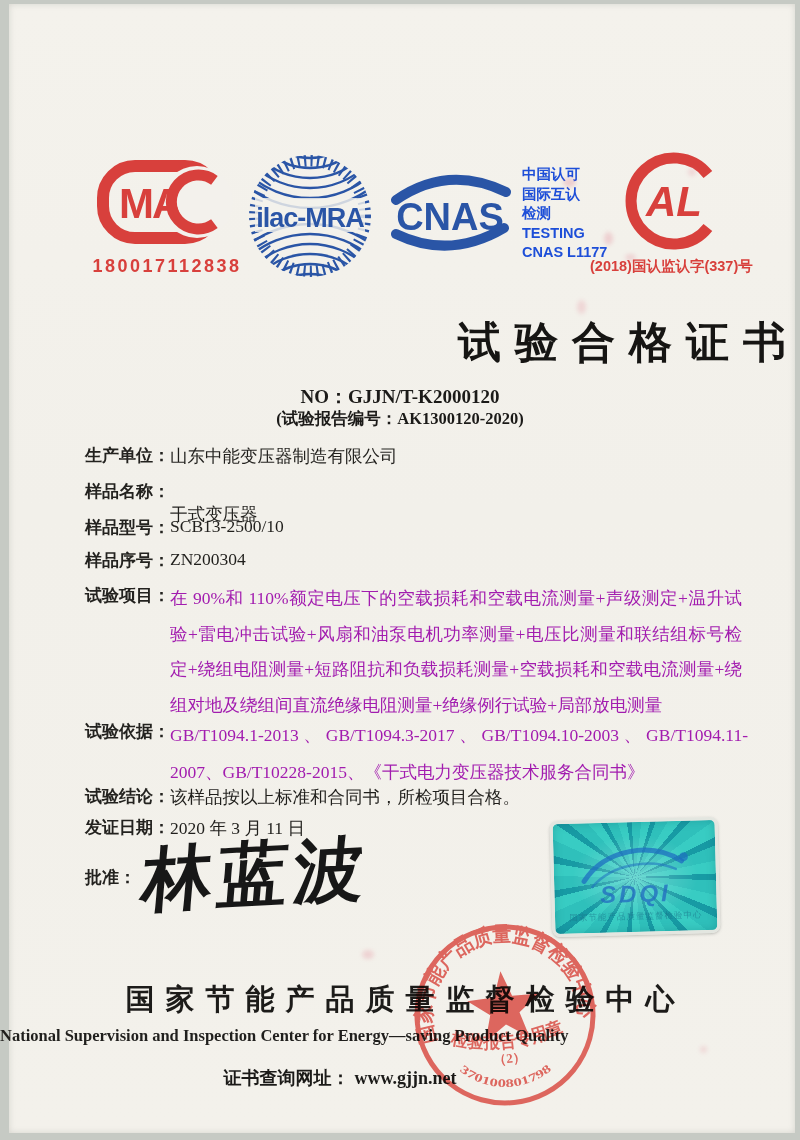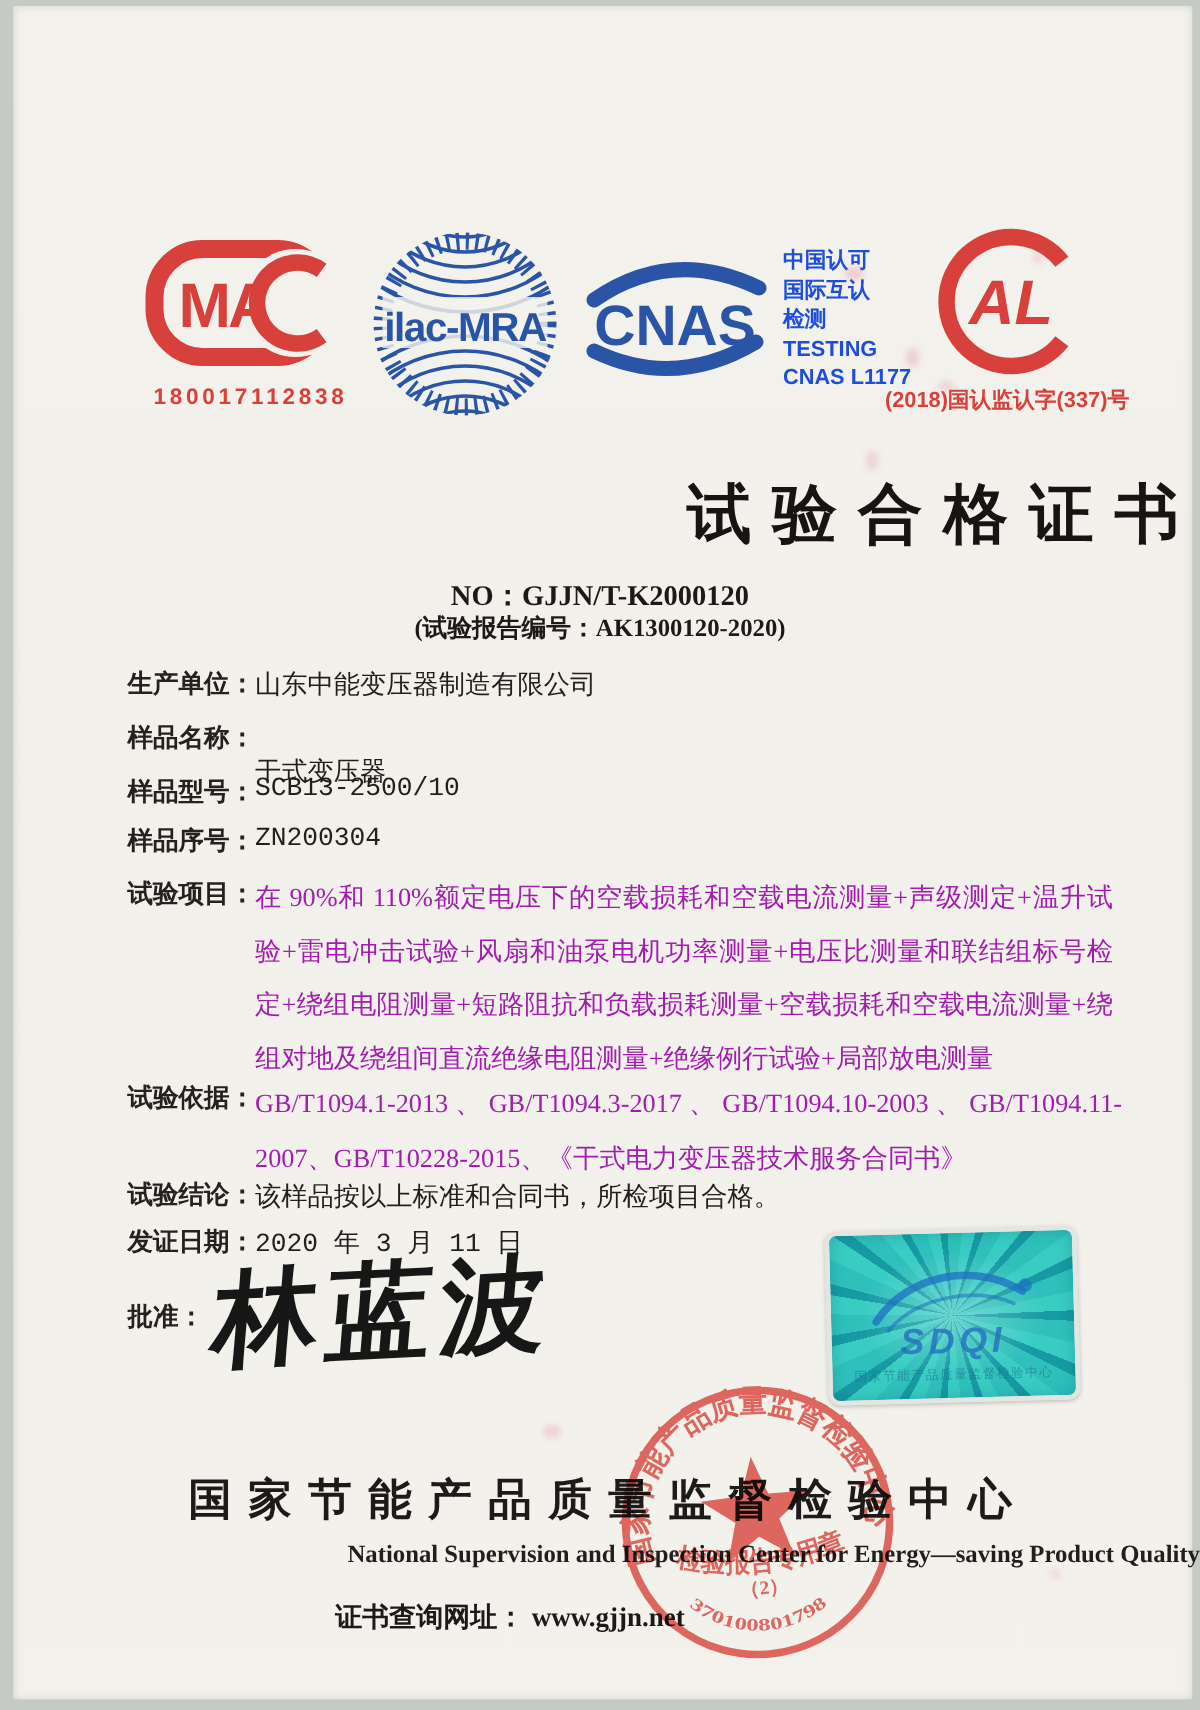--- a/index.html
+++ b/index.html
@@ -7,36 +7,36 @@
        font-family:"Liberation Serif","DejaVu Serif",serif;}
   .scan{position:relative;width:800px;height:1140px;}
   .paper{position:absolute;left:9px;top:4px;right:5px;bottom:7px;
          background:linear-gradient(180deg,#f4f2ec 0%,#f2f0ea 45%,#f3f1eb 100%);
          box-shadow:inset 0 0 6px rgba(120,125,115,.25);}
   .abs{position:absolute;}
   .serif{font-family:"Liberation Serif","DejaVu Serif",serif;}
   .sans{font-family:"Liberation Sans","DejaVu Sans",sans-serif;}
 
   
-  .cma-num{left:92px;top:256px;width:150px;text-align:center;font-size:15px;
+  .cma-num{left:92px;top:256px;width:150px;text-align:center;font-size:18px;
            letter-spacing:2.5px;color:#d8403c;font-weight:bold;}
   .cnas-lines{left:522px;top:165px;font-size:14.5px;line-height:19.5px;
               color:#1d4ed8;font-weight:bold;}
   .cal-caption{left:590px;top:257px;font-size:14.5px;color:#d8403c;font-weight:bold;}
 
   
   .title{left:0;top:314px;width:800px;text-align:right;font-size:43px;font-weight:bold;
          letter-spacing:14px;padding-left:14px;box-sizing:border-box;color:#161513;}
   .certno{left:0;top:384px;width:800px;text-align:center;font-size:19px;font-weight:bold;color:#1b1a18;}
   .repno{left:0;top:408px;width:800px;text-align:center;font-size:16.5px;font-weight:bold;color:#1b1a18;}
 
   
   .flabel{position:absolute;left:85px;font-size:17px;font-weight:bold;color:#23221f;
           font-family:"Liberation Sans","DejaVu Sans",sans-serif;}
-  .fvalue{position:absolute;left:170px;font-size:17.5px;color:#201f1c;font-family:Liberation Mono, monospace;}
+  .fvalue{position:absolute;left:170px;font-size:17.5px;color:#201f1c;}
   .fpara{position:absolute;left:170px;font-size:17.5px;color:#a21caf;text-align:justify;}
 
   .sig{left:142px;top:828px;font-size:70px;font-weight:bold;color:#171717;
        transform:rotate(-3deg) skewX(-8deg);letter-spacing:6px;}
 
   
   .holo{left:551px;top:819px;width:168px;height:116px;border-radius:8px;
         border:3px solid #e3e6e0;box-sizing:border-box;transform:rotate(-1.5deg);
         background:
           radial-gradient(ellipse at 50% 50%,rgba(255,255,255,.28) 0%,rgba(255,255,255,0) 55%),
@@ -47,21 +47,21 @@
   .holo svg{position:absolute;left:0;top:0;}
 
   
   .stamp{left:393px;top:903px;width:224px;height:224px;color:#e4524b;opacity:.85;
          mix-blend-mode:multiply;transform:rotate(-6deg);}
 
   
   .org-cn{left:0;top:980px;width:800px;text-align:center;font-size:29px;font-weight:bold;
           letter-spacing:11px;padding-left:11px;box-sizing:border-box;color:#1c1b19;
           font-family:"Liberation Sans","DejaVu Sans",sans-serif;}
-  .org-en{left:0;top:1026px;width:800px;text-align:right;font-size:16.5px;
+  .org-en{left:0;top:1026px;width:800px;text-align:left;font-size:16.5px;
           font-weight:bold;color:#201f1d;}
   .query{left:0;top:1066px;width:680px;text-align:center;font-size:18px;font-weight:bold;
          color:#1b1a18;font-family:"Liberation Sans","DejaVu Sans",sans-serif;}
 
   
   .speck{position:absolute;border-radius:50%;background:#e07a8c;filter:blur(2px);}
   .s1{left:563px;top:178px;width:13px;height:9px;opacity:.30;}
   .s2{left:604px;top:232px;width:9px;height:13px;opacity:.28;}
   .s3{left:625px;top:254px;width:11px;height:7px;opacity:.25;}
   .s4{left:688px;top:168px;width:8px;height:8px;opacity:.22;}

